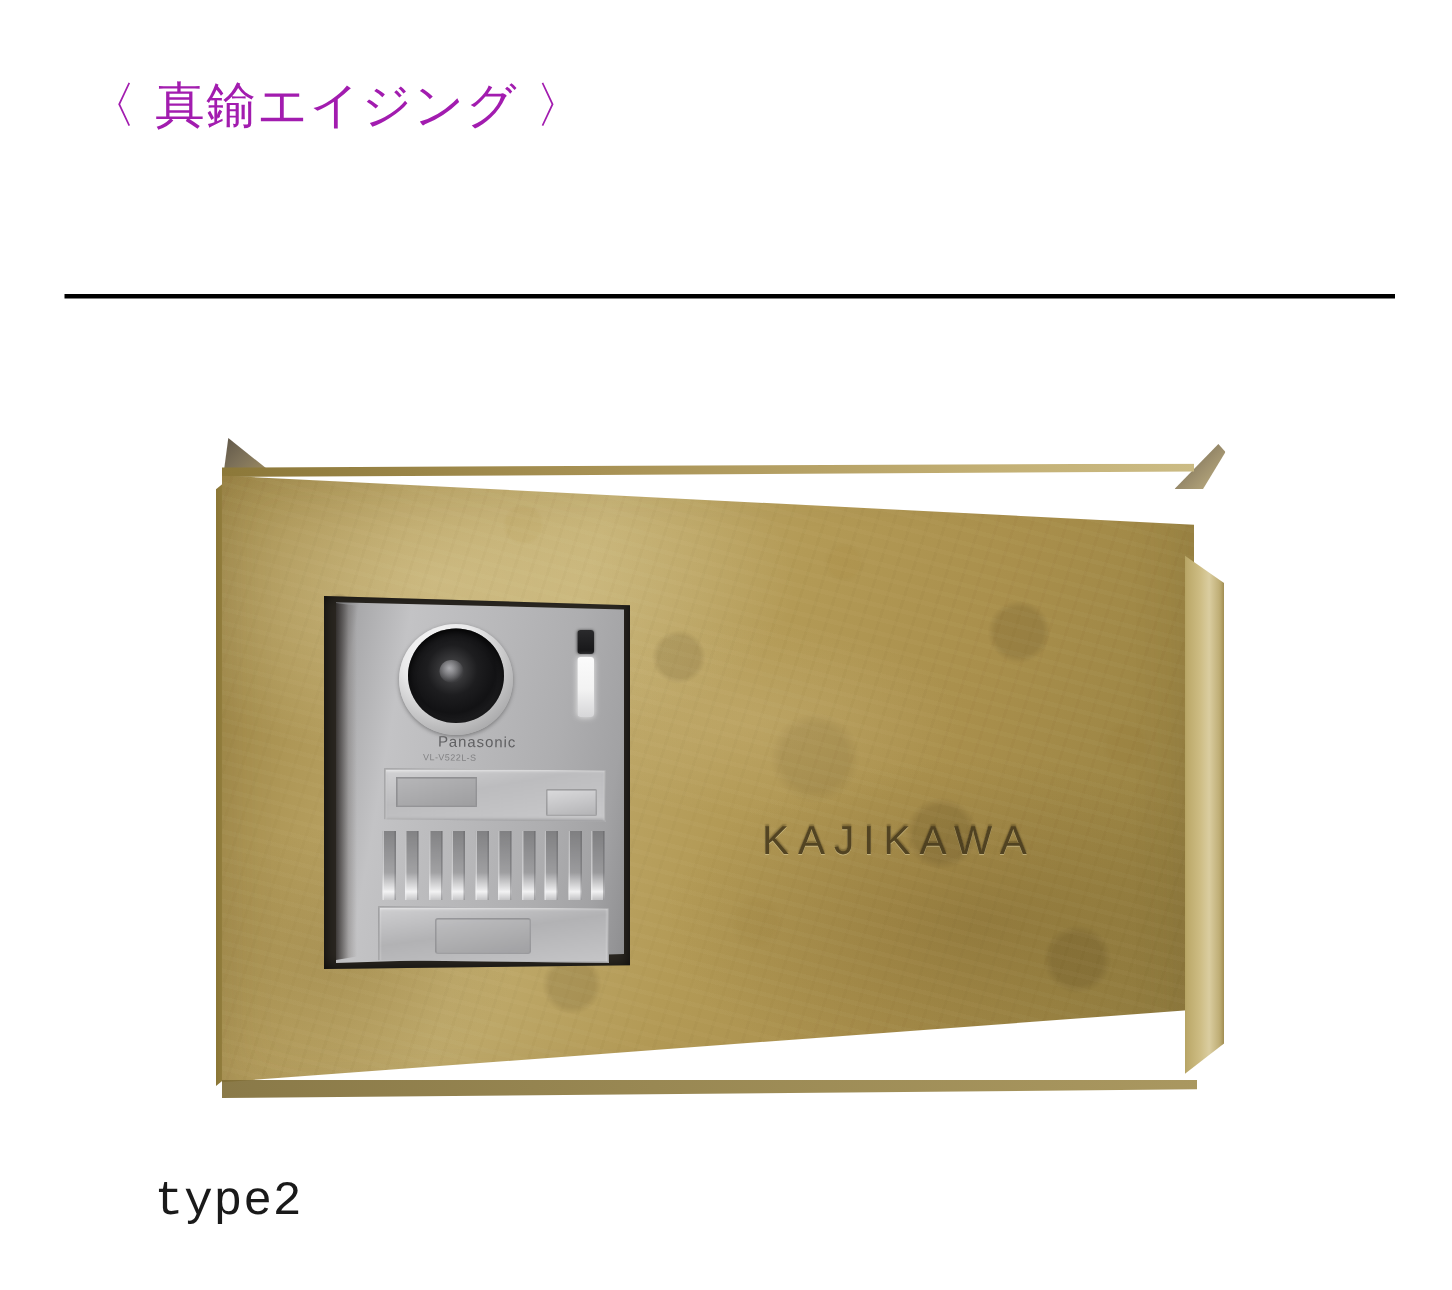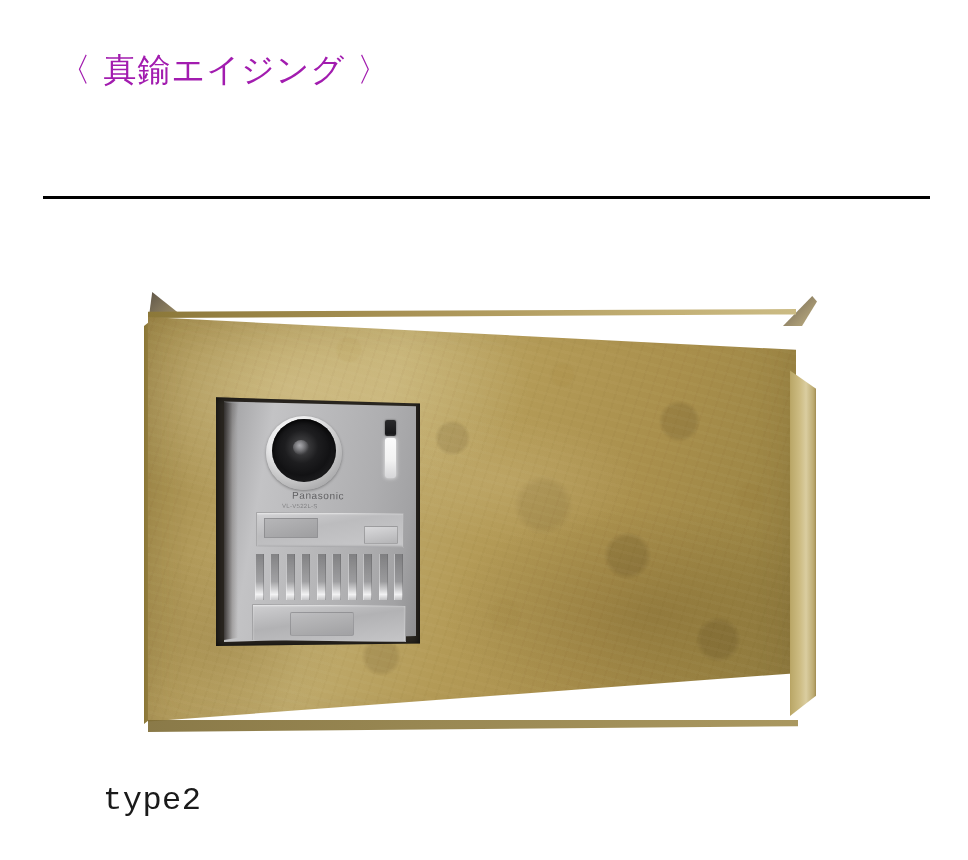--- a/index.html
+++ b/index.html
@@ -460,16 +460,17 @@
       <div class="grille-slot"></div>
       <div class="grille-slot"></div>
       <div class="grille-slot"></div>
       <div class="grille-slot"></div>
       <div class="grille-slot"></div>
     </div>
 
     <div id="reader-panel"></div>
     <div id="reader-inner"></div>
 
+    <div id="nameplate">KAJIKAWA</div>
   </div>
 </div>
 
 <div id="caption">type2</div>
 
 </body></html>

